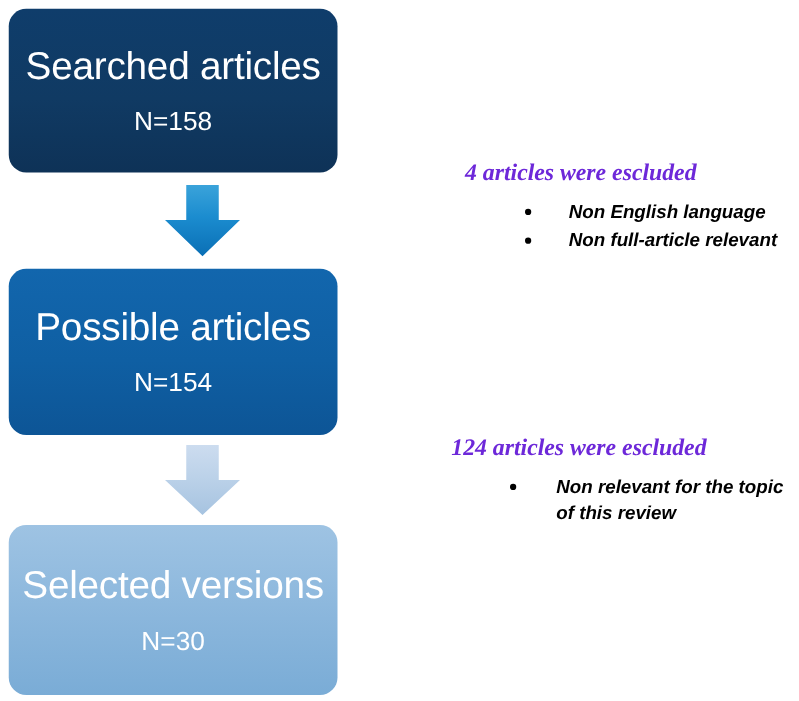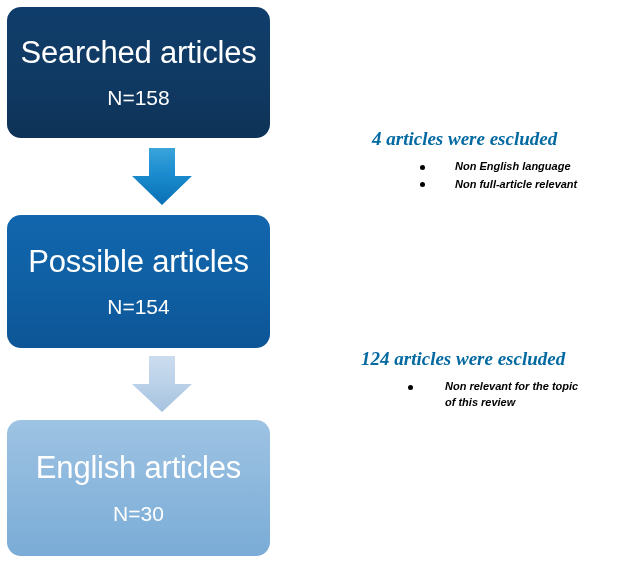--- a/index.html
+++ b/index.html
@@ -84,38 +84,38 @@
     width: 280px;
   }
   #annotation-1 { left: 360px; top: 128px; }
   #annotation-2 { left: 353px; top: 348px; }
 
   .ann-heading {
     font-family: "Liberation Serif", serif;
     font-weight: bold;
     font-style: italic;
     font-size: 19px;
-    color: #0369a1;
+    color: #6d28d9;
     white-space: nowrap;
     margin: 0 0 9px 0;
     padding-left: 12px;
   }
   #annotation-2 .ann-heading { padding-left: 8px; }
 
   .ann-list {
     list-style: none;
     margin: 0;
     padding: 0;
   }
   .ann-item {
     position: relative;
     font-family: "Liberation Sans", sans-serif;
     font-weight: bold;
     font-style: italic;
-    font-size: 11px;
+    font-size: 15px;
     line-height: 1.42;
     color: #000000;
     padding-left: 95px;
     margin-bottom: 2px;
   }
   #annotation-2 .ann-item { padding-left: 92px; }
   .ann-bullet {
     position: absolute;
     left: 60px;
     top: 0.52em;
@@ -162,21 +162,21 @@
           <stop offset="0%" stop-color="#ccdcef"></stop>
           <stop offset="45%" stop-color="#bcd2e9"></stop>
           <stop offset="100%" stop-color="#a6c3e0"></stop>
         </linearGradient>
       </defs>
       <polygon points="18,0 44,0 44,28 61,28 31,56 1,28 18,28" fill="url(#gradArrowPale)"></polygon>
     </svg>
   </div>
 
   <div class="flow-box" id="box-selected">
-    <div class="box-title">English articles</div>
+    <div class="box-title">Selected versions</div>
     <div class="box-count">N=30</div>
   </div>
 
   <div class="annotation" id="annotation-1">
     <div class="ann-heading">4 articles were escluded</div>
     <ul class="ann-list">
       <li class="ann-item">
         <span class="ann-bullet"></span>
         <span class="ann-line">Non English language</span>
       </li>

